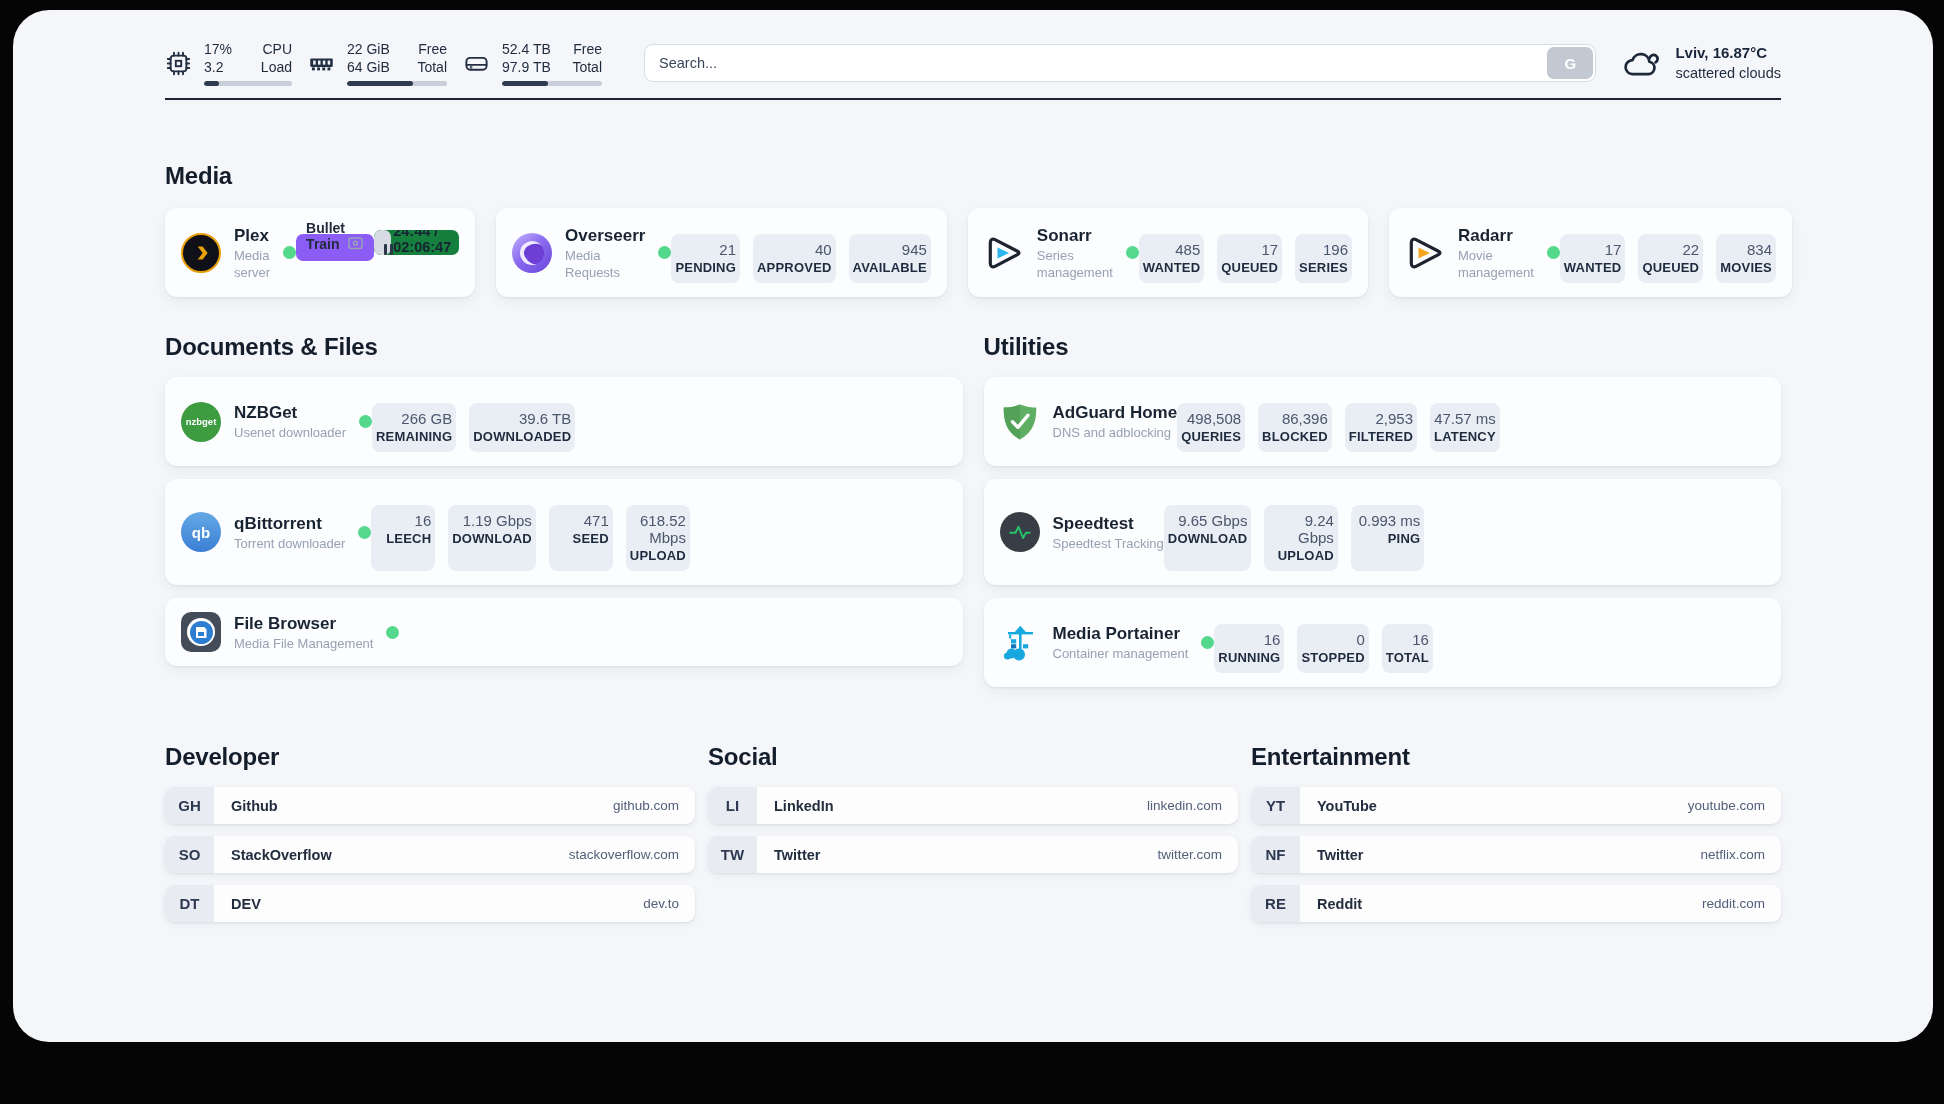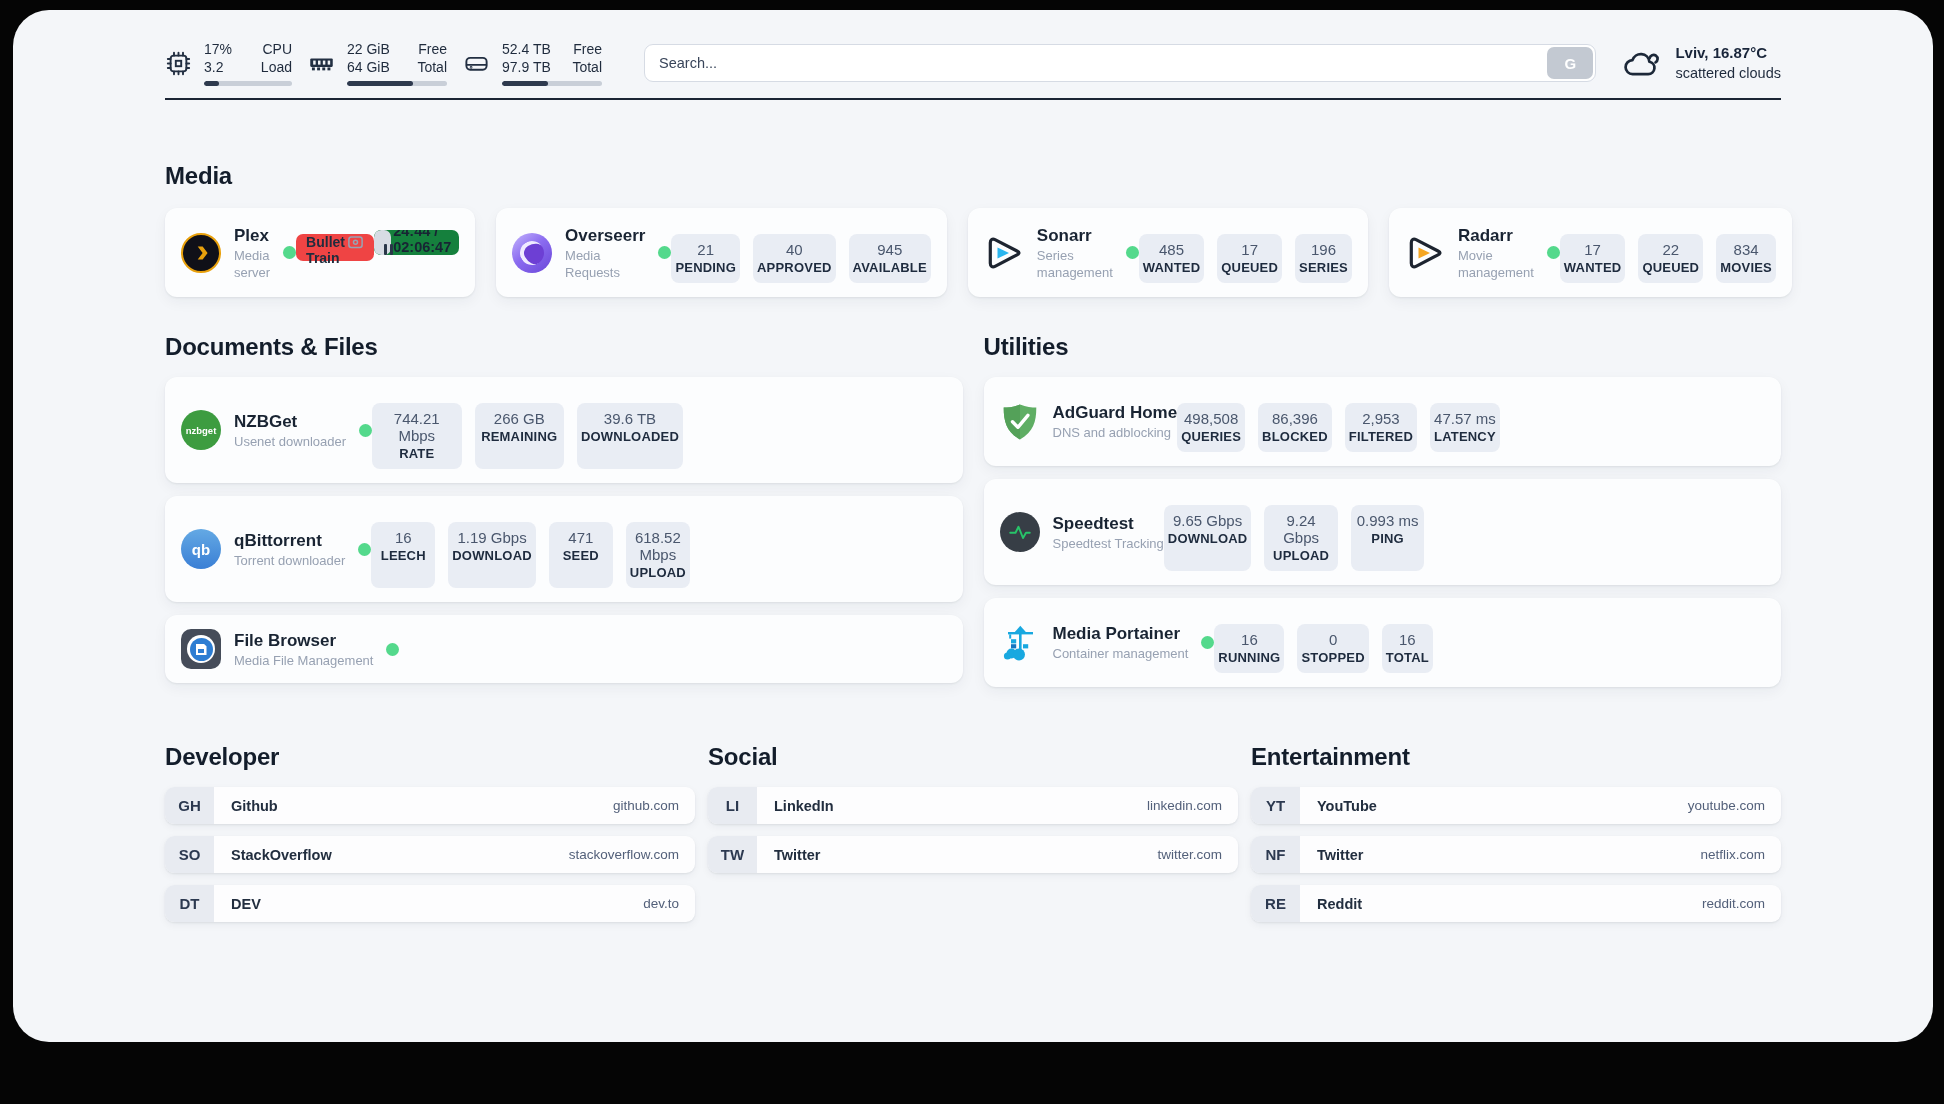--- a/index.html
+++ b/index.html
@@ -46,27 +46,27 @@
       box-shadow:0 1px 2px rgba(25,35,55,.08), 0 5px 14px rgba(25,35,55,.05);
       display:flex; flex-direction:row; }
   .apphead { display:flex; align-items:center; gap:13px; }
   .appicon { width:40px; height:40px; flex:none; position:relative; }
   .apptxt  { line-height:1.25; }
   .apptitle { font-size:17px; font-weight:700; color:#192433; }
   .appsub   { font-size:13px; color:#97a1b2; margin-top:2px; }
   .dot { width:13px; height:13px; border-radius:50%; background:#54d98c; margin-left:auto; flex:none; }
 
   .stats { display:flex; gap:13px; margin-top:auto; padding-top:12px; }
-  .stat { flex:1; background:#e9edf4; border-radius:8px; text-align:center; padding:7px 4px 8px; }
+  .stat { flex:1; background:#e9edf4; border-radius:8px; text-align:right; padding:7px 4px 8px; }
   .stat-val { font-size:15px; color:#4a576d; }
   .stat-lab { font-size:13px; font-weight:700; color:#1e2b3e; margin-top:2px; letter-spacing:.2px; }
 
   
-  .plexrow1 { margin-top:12px; background:#ef4444; border-radius:7px; height:27px; display:flex; align-items:flex-start;
-      padding:0 10px; font-size:14px; font-weight:600; color:#202c3d; }
+  .plexrow1 { margin-top:12px; background:#8b5cf6; border-radius:7px; height:27px; display:flex; align-items:flex-end;
+      padding:9px 10px; font-size:14px; font-weight:600; color:#202c3d; }
   .plexrow1 .cast { margin-left:auto; display:flex; }
   .plexrow2 { margin-top:8px; background:#15803d; border-radius:7px; height:25px; position:relative;
       display:flex; align-items:flex-end; overflow:hidden; }
   .plexfill { position:absolute; left:0; top:0; bottom:0; background:#d7dce4; border-radius:7px; }
   .pauseicon { position:relative; margin-left:10px; display:flex; gap:3px; }
   .pauseicon i { display:block; width:3px; height:11px; background:#2a3749; border-radius:1px; }
   .plextime { position:relative; margin-left:auto; padding-right:10px; font-size:14.5px; font-weight:700; color:#182434; }
 
   
   .plexcircle { width:40px; height:40px; border-radius:50%; background:#101018; border:2px solid #e8a00c;
@@ -325,24 +325,20 @@
                   <span>nzbget</span>
                 </div>
               <div class="apptxt">
                 <div class="apptitle">NZBGet</div>
                 <div class="appsub">Usenet downloader</div>
               </div>
               <div class="dot"></div>
             </div>
             <div class="stats">
               <div class="stat">
-                  <div class="stat-val">744.21 Mbps</div>
-                  <div class="stat-lab">RATE</div>
-                </div>
-              <div class="stat">
                   <div class="stat-val">266 GB</div>
                   <div class="stat-lab">REMAINING</div>
                 </div>
               <div class="stat">
                   <div class="stat-val">39.6 TB</div>
                   <div class="stat-lab">DOWNLOADED</div>
                 </div>
             </div>
           </div>
 

